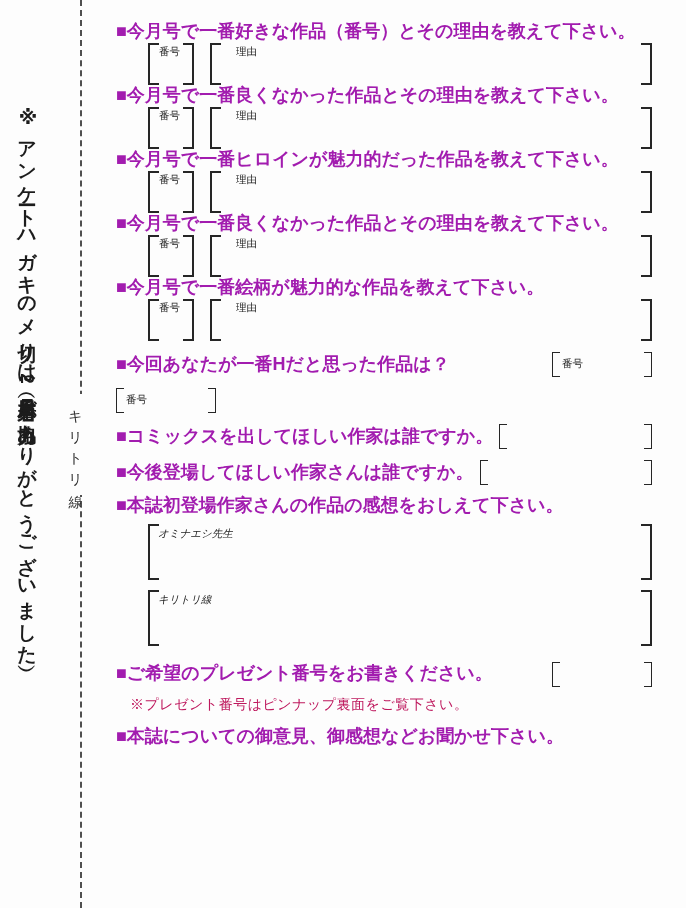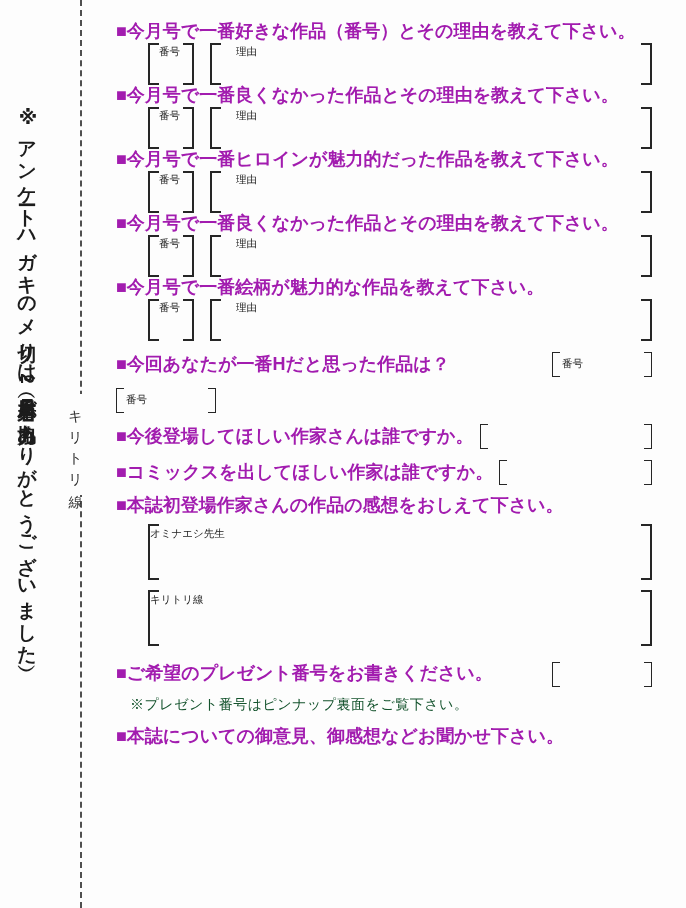--- a/index.html
+++ b/index.html
@@ -63,26 +63,26 @@
   .q-line.spread { justify-content:space-between; }
   .inline-number { flex:0 0 100px; height:25px; margin-top:1px; }
   .inline-number::before, .inline-number::after { width:7px; border-width:1.5px; }
   .inline-number .tag { top:6px; left:10px; }
   .inline-blank { flex:1; height:25px; margin-left:6px; margin-top:1px; }
   .inline-blank::before, .inline-blank::after { width:7px; border-width:1.5px; }
   .prize-box { flex:0 0 100px; height:25px; margin-top:1px; }
   .prize-box::before, .prize-box::after { width:7px; border-width:1.5px; }
 
   .author-box { height:56px; margin:8px 0 10px 32px; }
-  .author-box .tag { top:4px; left:2px; }
+  .author-box .tag { top:4px; left:10px;font-style:italic; }
 
   .sec-prize { margin-top:15px;font-family:Liberation Mono, monospace; }
   .serif-note {
     font-family:"Liberation Serif","DejaVu Serif",serif;
-    font-size:14px; color:#14532d; margin:9px 0 0 14px; letter-spacing:0.5px;
+    font-size:14px; color:#be185d; margin:9px 0 0 14px; letter-spacing:0.5px;
   }
   .sec-last { margin-top:12px; }
 </style>
 </head>
 <body>
 
 <div class="page">
 
   <div class="cutline"></div>
   <div class="cutline-label">キリトリ線</div>
@@ -157,26 +157,26 @@
       </div>
     </section>
 
     <section class="q-line spread">
       <div class="bracket inline-number">
         <span class="tag">番号</span>
       </div>
     </section>
 
     <section class="q-line">
-      <div class="q-head">■今後登場してほしい作家さんは誰ですか。</div>
+      <div class="q-head">■コミックスを出してほしい作家は誰ですか。</div>
       <div class="bracket inline-blank"></div>
     </section>
 
     <section class="q-line">
-      <div class="q-head">■コミックスを出してほしい作家は誰ですか。</div>
+      <div class="q-head">■今後登場してほしい作家さんは誰ですか。</div>
       <div class="bracket inline-blank"></div>
     </section>
 
     <section class="q-line">
       <div class="q-head">■本誌初登場作家さんの作品の感想をおしえて下さい。</div>
     </section>
     <div class="bracket author-box">
       <span class="tag">オミナエシ先生</span>
     </div>
     <div class="bracket author-box">

